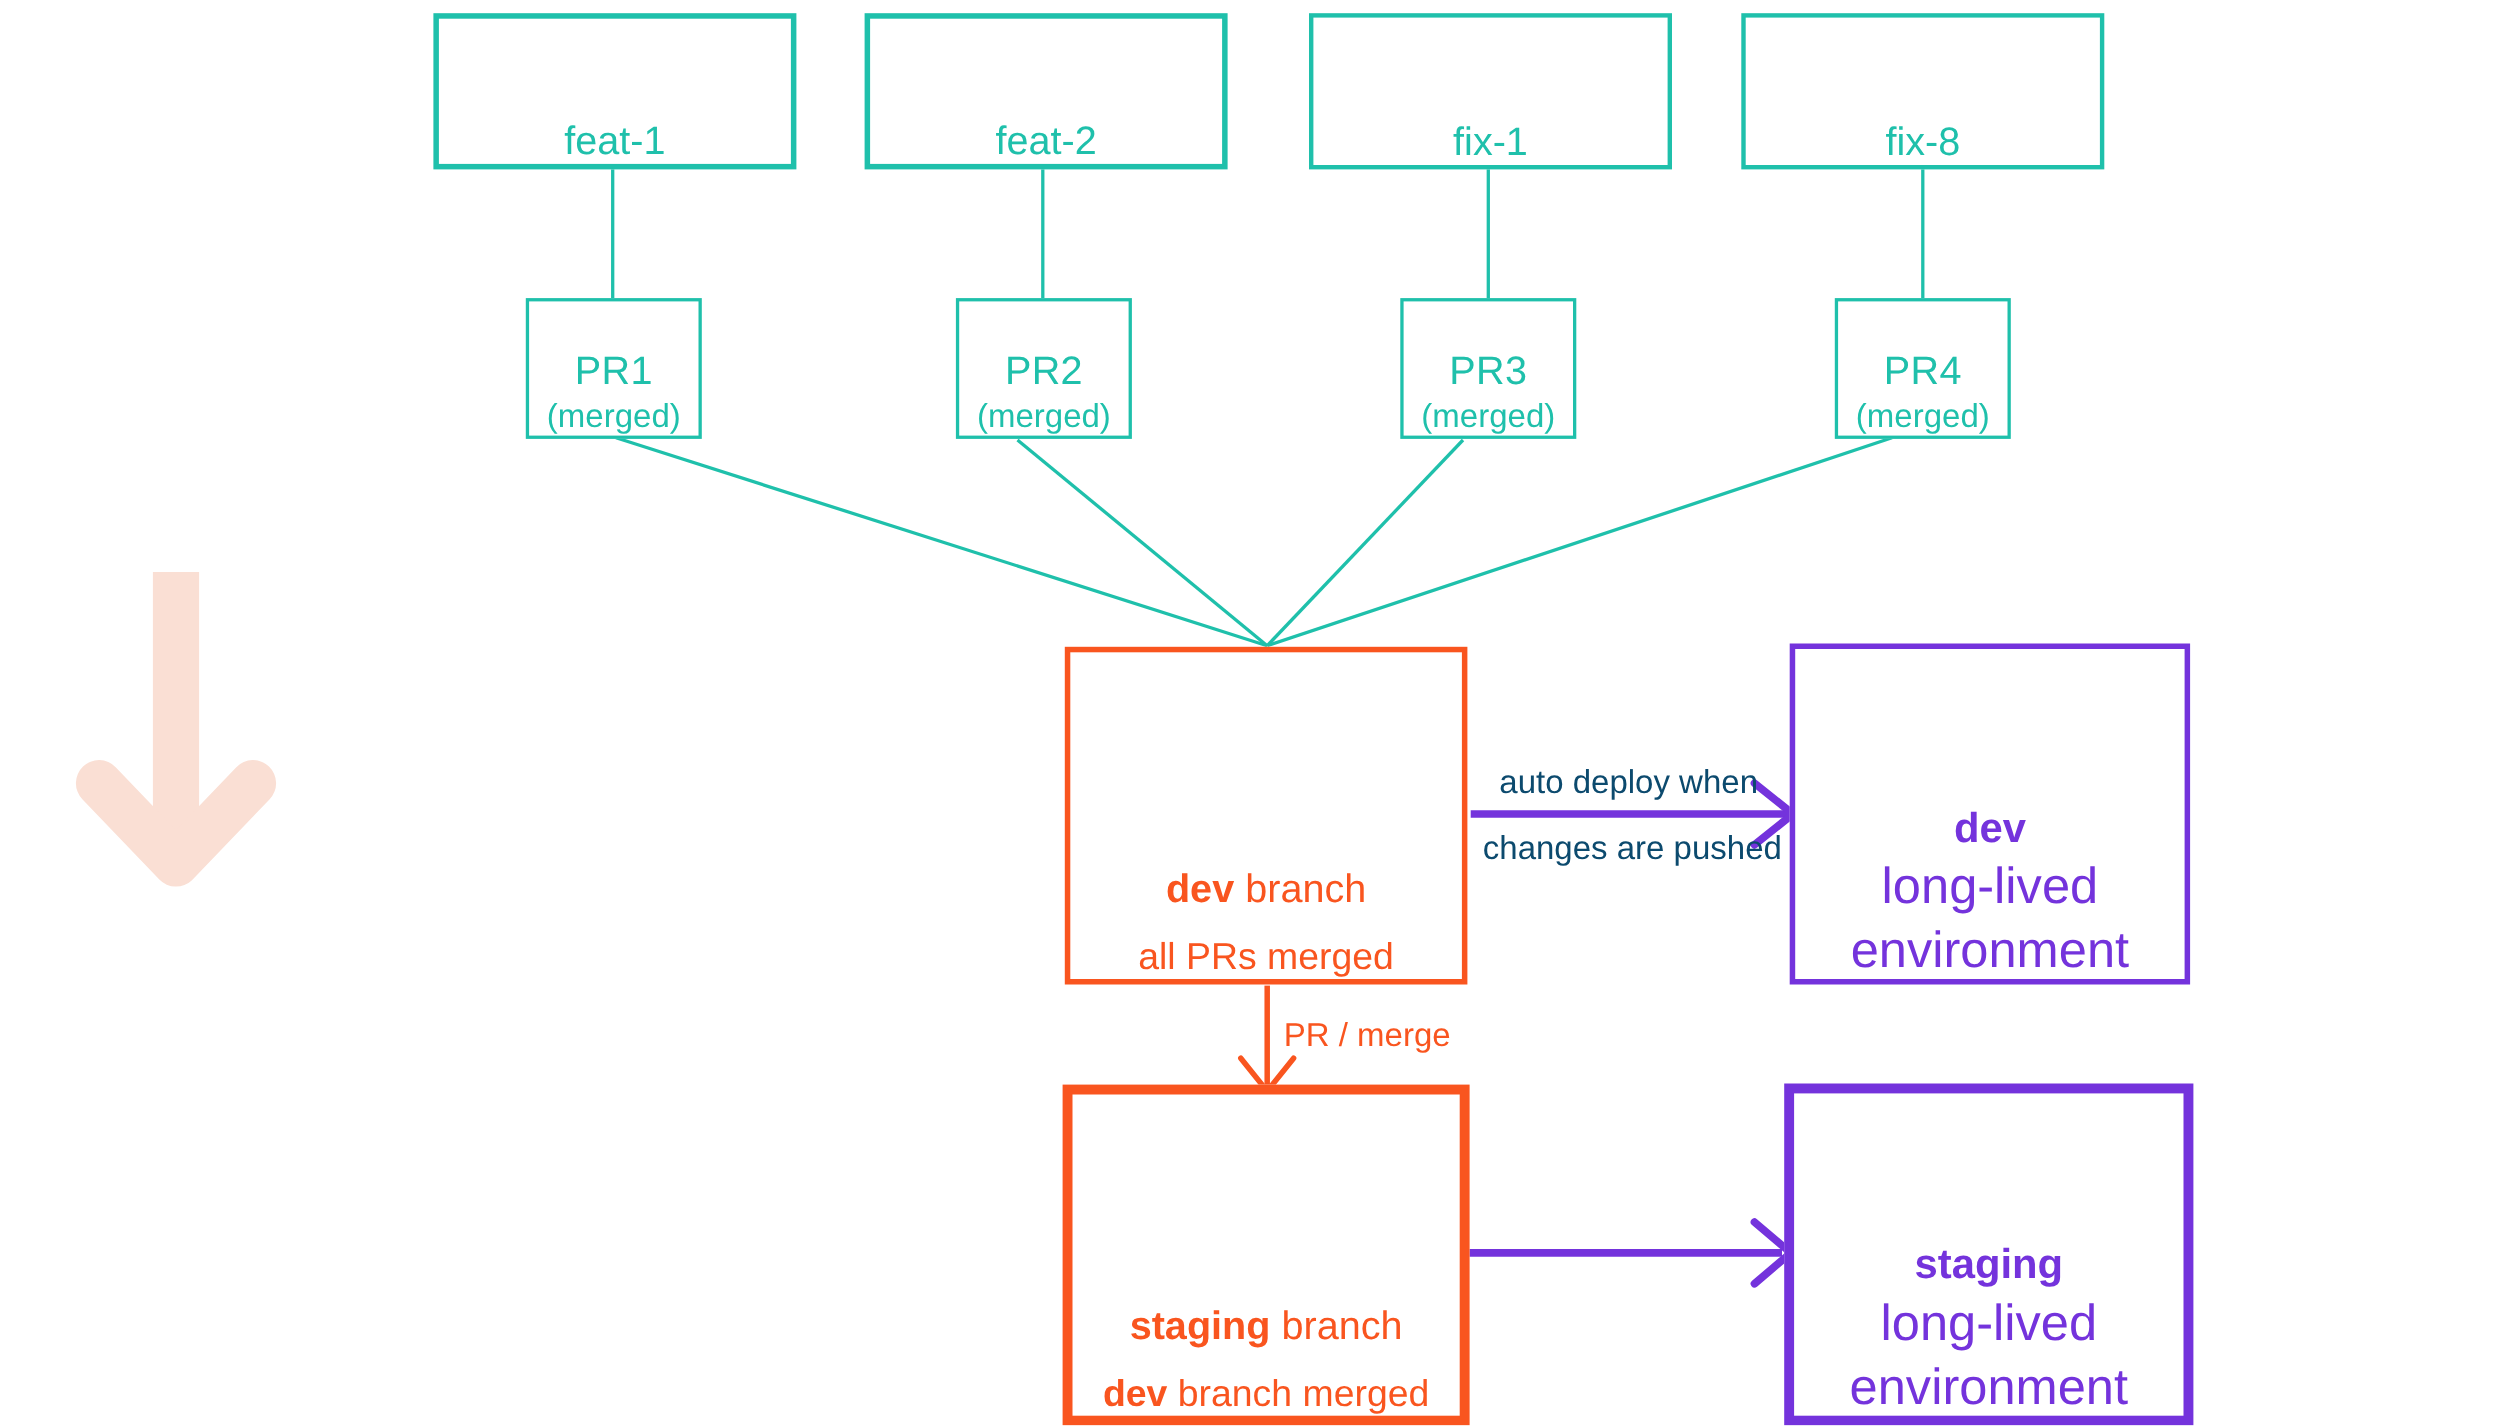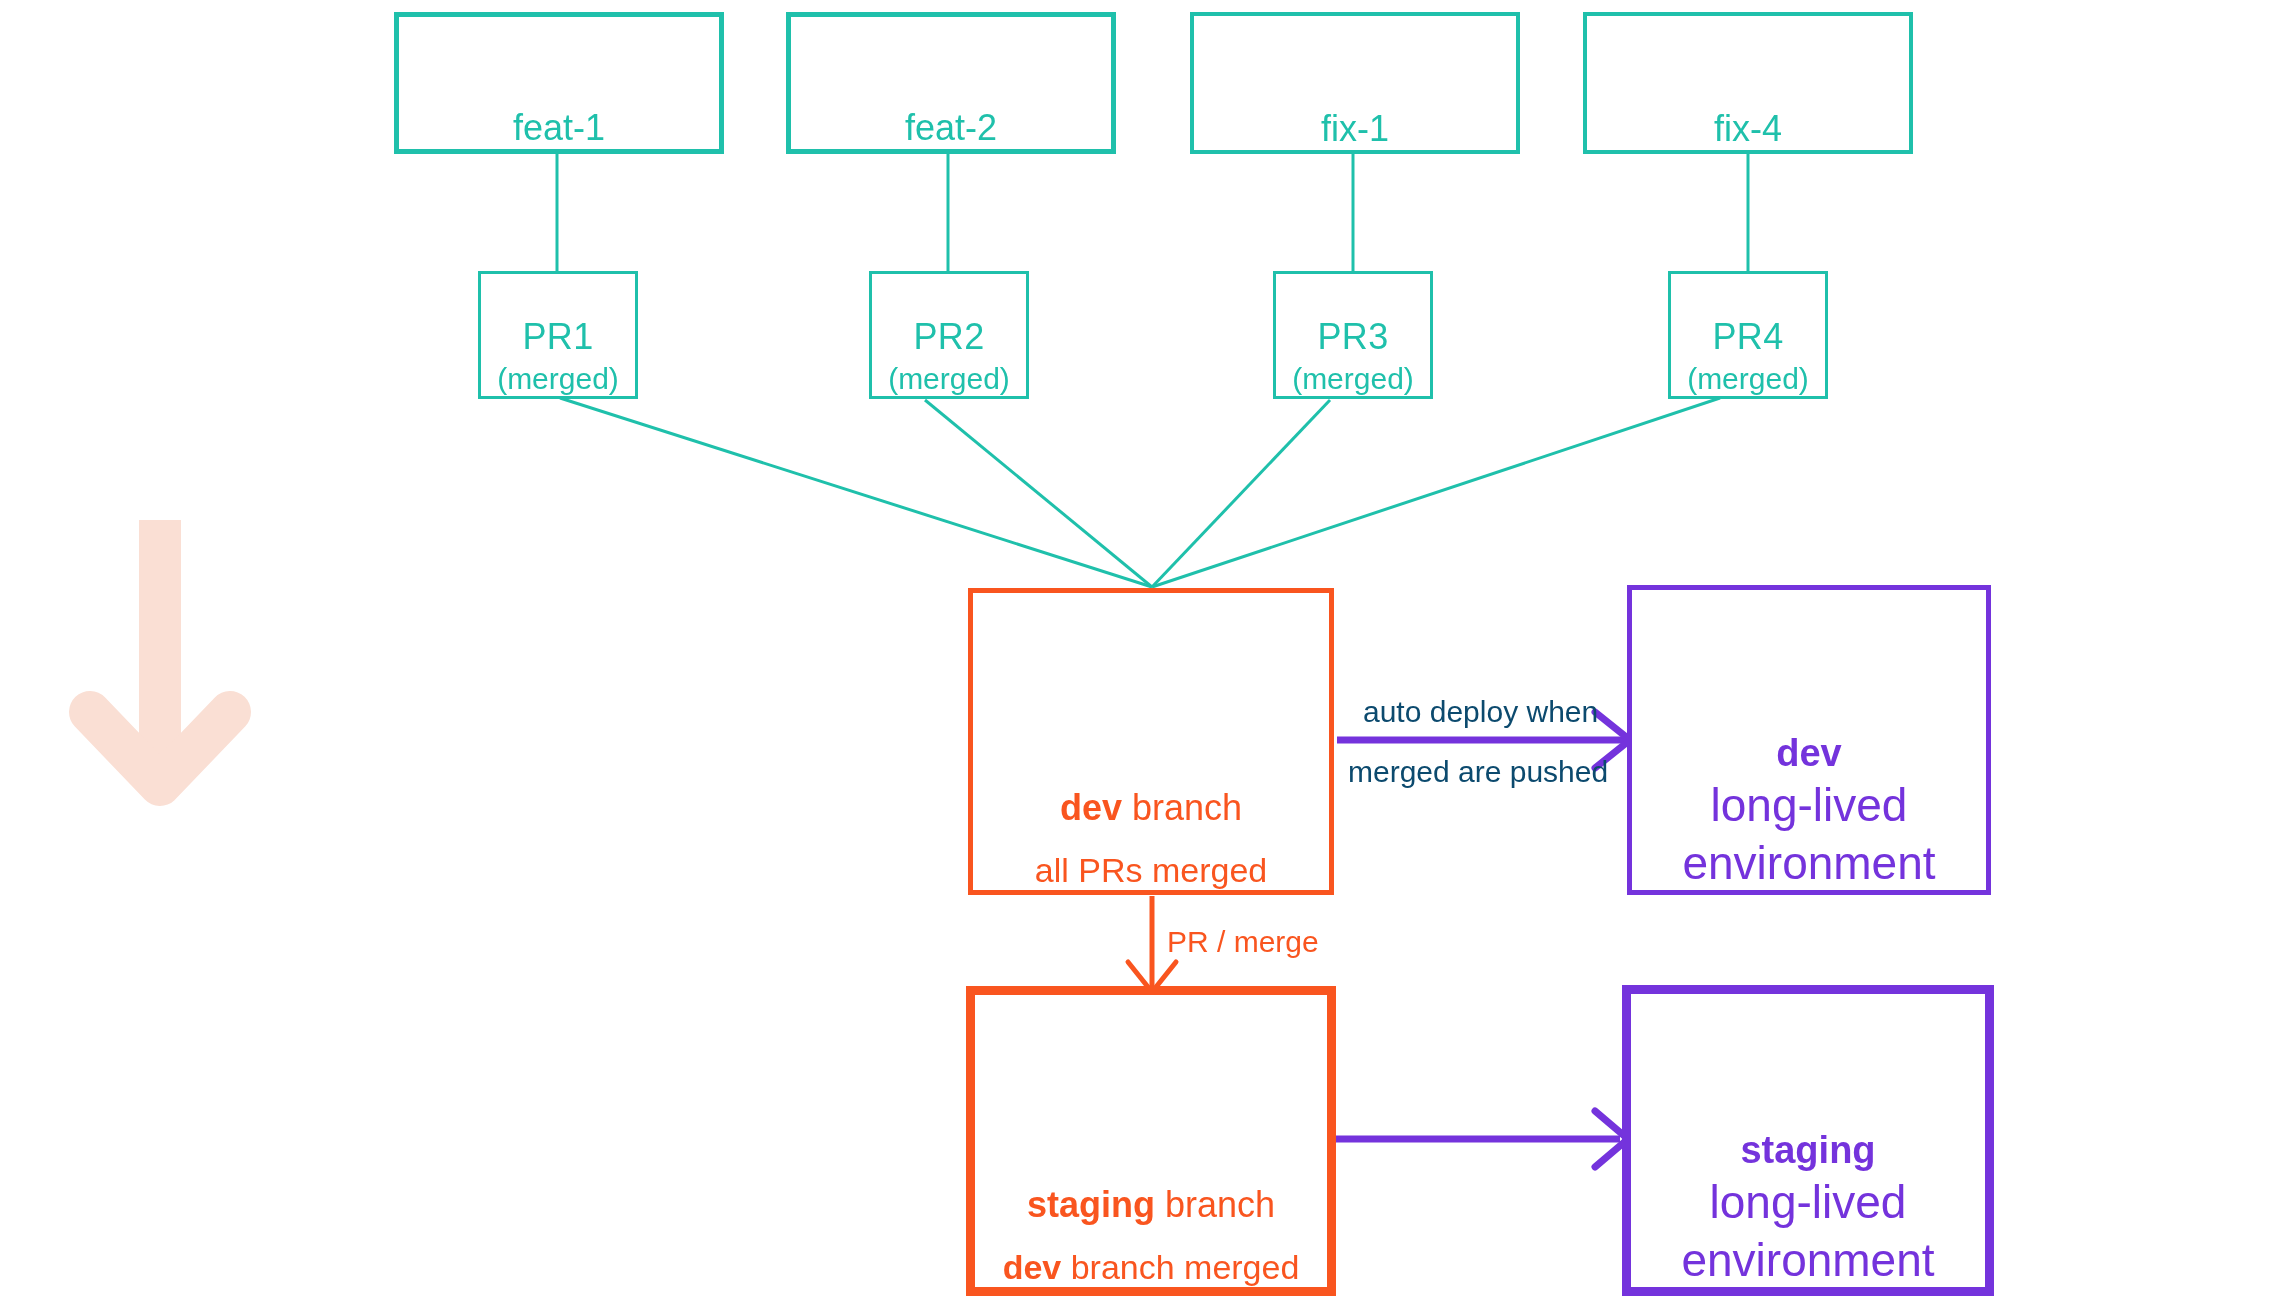--- a/index.html
+++ b/index.html
@@ -154,21 +154,21 @@
 
   <div class="node branch-box" style="left:786px; top:12px; width:330px; height:142px;">
     <div>feat-2</div>
   </div>
 
   <div class="node branch-box thin" style="left:1190px; top:12px; width:330px; height:142px;">
     <div>fix-1</div>
   </div>
 
   <div class="node branch-box thin" style="left:1583px; top:12px; width:330px; height:142px;">
-    <div>fix-4</div>
+    <div>fix-8</div>
   </div>
 
   <div class="node pr-box" style="left:478px; top:271px; width:160px; height:128px;">
     <div class="pr-title">PR1</div>
     <div class="pr-sub">(merged)</div>
   </div>
 
   <div class="node pr-box" style="left:869px; top:271px; width:160px; height:128px;">
     <div class="pr-title">PR2</div>
     <div class="pr-sub">(merged)</div>
@@ -209,17 +209,17 @@
   </div>
 
   <div class="node env-box heavy" style="left:1622px; top:985px; width:372px; height:311px;">
     <div class="env-title">staging</div>
     <div class="env-line">long-lived</div>
     <div class="env-line">environment</div>
   </div>
 
   <div class="edge-label label-purple" style="left:1363px; top:695px;">auto deploy when</div>
 
-  <div class="edge-label label-purple" style="left:1348px; top:755px;">merged are pushed</div>
+  <div class="edge-label label-purple" style="left:1348px; top:755px;">changes are pushed</div>
 
   <div class="edge-label label-orange" style="left:1167px; top:925px;">PR / merge</div>
 
 </div>
 
 </body></html>

